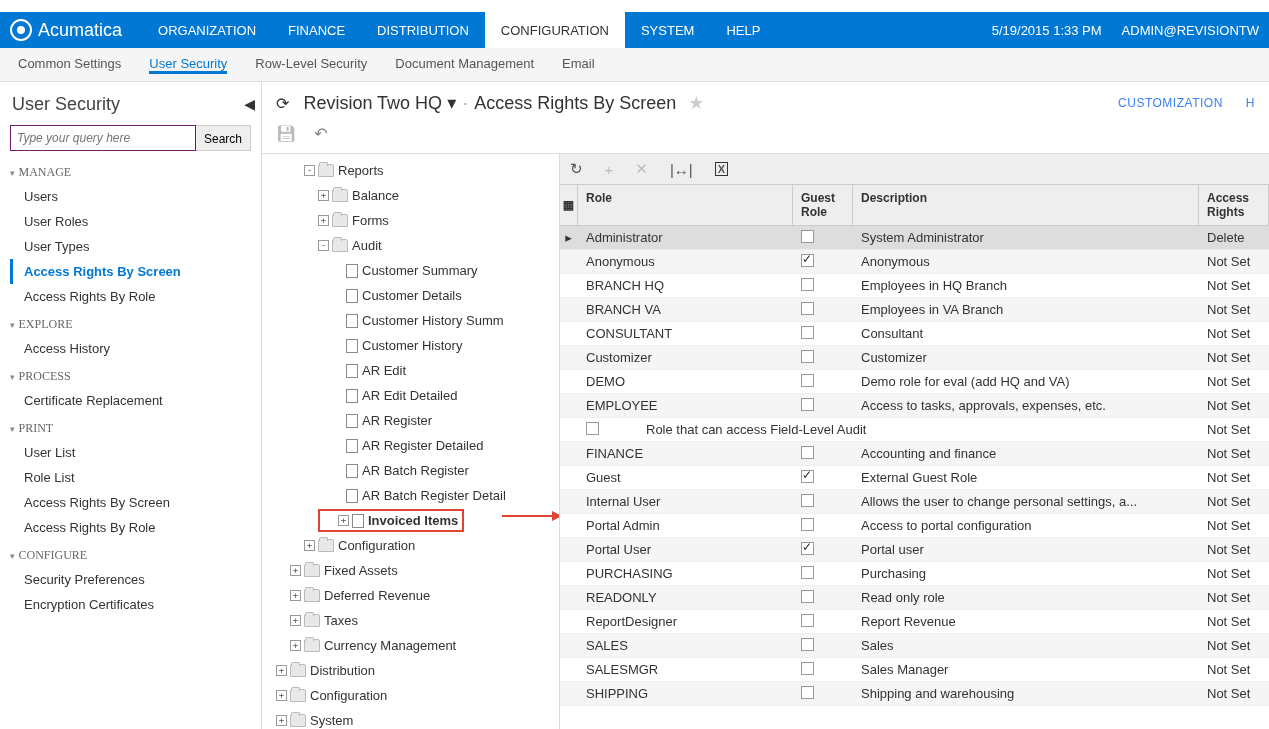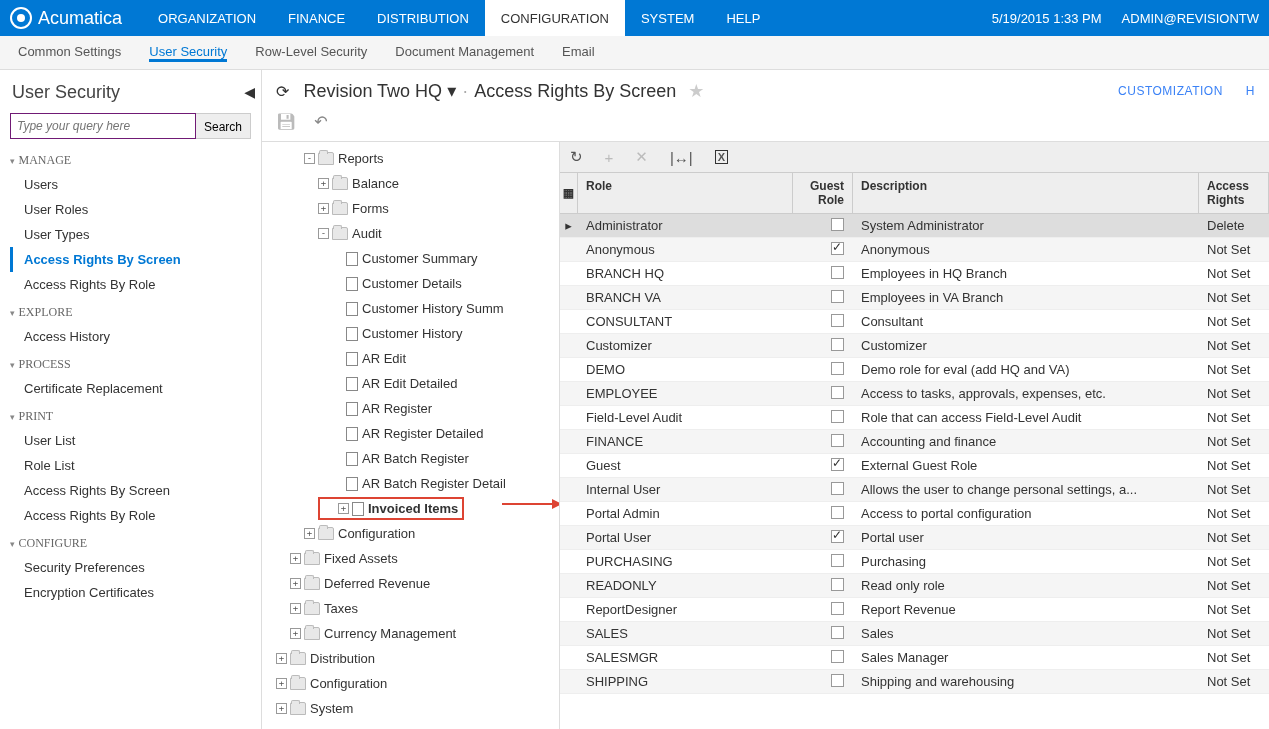--- a/index.html
+++ b/index.html
@@ -1,17 +1,17 @@
 <!DOCTYPE html>
 <html><head>
 <meta charset="utf-8">
 <style>
 * { margin: 0; padding: 0; box-sizing: border-box; }
 body { font-family: Arial, sans-serif; font-size: 13px; color: #333; background: #fff; overflow: hidden; width: 1269px; height: 729px; }
-.topbar { background: #0078d4; color: #fff; height: 36px; display: flex; align-items: center; padding: 0 10px; }
+.topbar { background: #0078d4; color: #fff; height: 36px; display: flex; align-items: center; padding: 0 10px; margin-top: 12px; }
 .logo { display: flex; align-items: center; font-size: 18px; font-weight: 500; margin-right: 20px; }
 .logo-icon { width: 22px; height: 22px; border: 2px solid #fff; border-radius: 50%; margin-right: 6px; position: relative; }
 .logo-icon::after { content: ''; position: absolute; width: 8px; height: 8px; background: #fff; border-radius: 50%; top: 5px; left: 5px; }
 .topnav { display: flex; height: 100%; flex: 1; }
 .topnav-item { padding: 0 16px; display: flex; align-items: center; cursor: pointer; font-size: 13px; }
 .topnav-item.active { background: #fff; color: #333; }
 .topright { display: flex; align-items: center; gap: 20px; font-size: 13px; }
 .subnav { background: #f5f5f5; border-bottom: 1px solid #ddd; height: 34px; display: flex; align-items: center; padding: 0 18px; gap: 28px; }
 .subnav-item { cursor: pointer; color: #555; padding-bottom: 2px; font-size: 13px; }
 .subnav-item.active { color: #0078d4; border-bottom: 3px solid #0078d4; padding-bottom: 0; font-weight: 500;}
@@ -48,21 +48,21 @@
 .gridtoolbar span { cursor: pointer; color: #555; font-size: 15px;}
 .gridheader { display: flex; background: #eee; border-bottom: 1px solid #ccc; font-weight: bold; font-size: 12px;}
 .gridheader > div { padding: 6px 8px; border-right: 1px solid #ccc; }
 .gridbody { flex: 1; overflow-y: auto; }
 .gridrow { display: flex; border-bottom: 1px solid #eee; align-items: center; height: 24px;}
 .gridrow:nth-child(even) { background: #f5f5f5; }
 .gridrow.selected { background: #ddd; }
 .gridrow > div { padding: 3px 8px; border-right: 1px solid transparent; overflow: hidden; text-overflow: ellipsis; white-space: nowrap; font-size: 13px;}
 .col-ind { width: 18px; flex-shrink: 0; display:flex; align-items:center; justify-content:center;}
 .col-role { width: 215px; flex-shrink: 0; }
-.col-guest { width: 60px; flex-shrink: 0; text-align: right; }
+.col-guest { width: 60px; flex-shrink: 0; text-align: left; }
 .col-desc { flex: 1; min-width: 0; }
 .col-rights { width: 70px; flex-shrink: 0; }
 .chk { width: 13px; height: 13px; border: 1px solid #999; display: inline-block; background:#fff; position: relative;}
 .chk.checked::after { content: '✓'; position: absolute; top: -3px; left: 0px; font-size: 12px; color: #333;}
 </style>
 </head>
 <body>
 
 <div class="topbar">
   <div class="logo">
@@ -415,21 +415,20 @@
             </div>
             <div class="gridrow">
               <div class="col-ind"></div>
               <div class="col-role">EMPLOYEE</div>
               <div class="col-guest"><span class="chk"></span></div>
               <div class="col-desc">Access to tasks, approvals, expenses, etc.</div>
               <div class="col-rights">Not Set</div>
             </div>
             <div class="gridrow">
               <div class="col-ind"></div>
-              <div class="col-role">Field-Level Audit</div>
               <div class="col-guest"><span class="chk"></span></div>
               <div class="col-desc">Role that can access Field-Level Audit</div>
               <div class="col-rights">Not Set</div>
             </div>
             <div class="gridrow">
               <div class="col-ind"></div>
               <div class="col-role">FINANCE</div>
               <div class="col-guest"><span class="chk"></span></div>
               <div class="col-desc">Accounting and finance</div>
               <div class="col-rights">Not Set</div>

